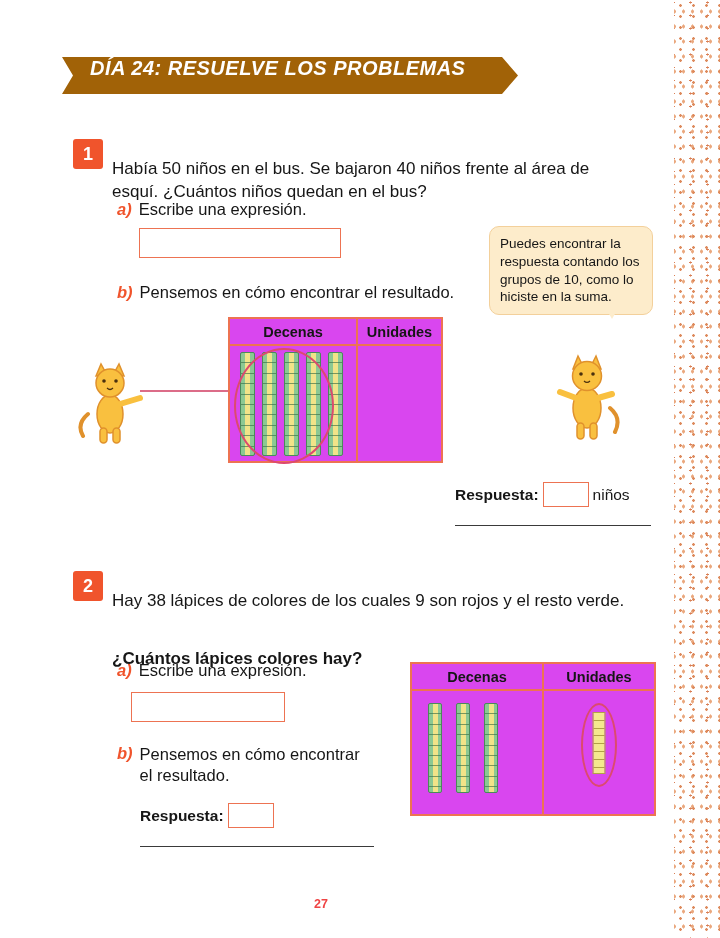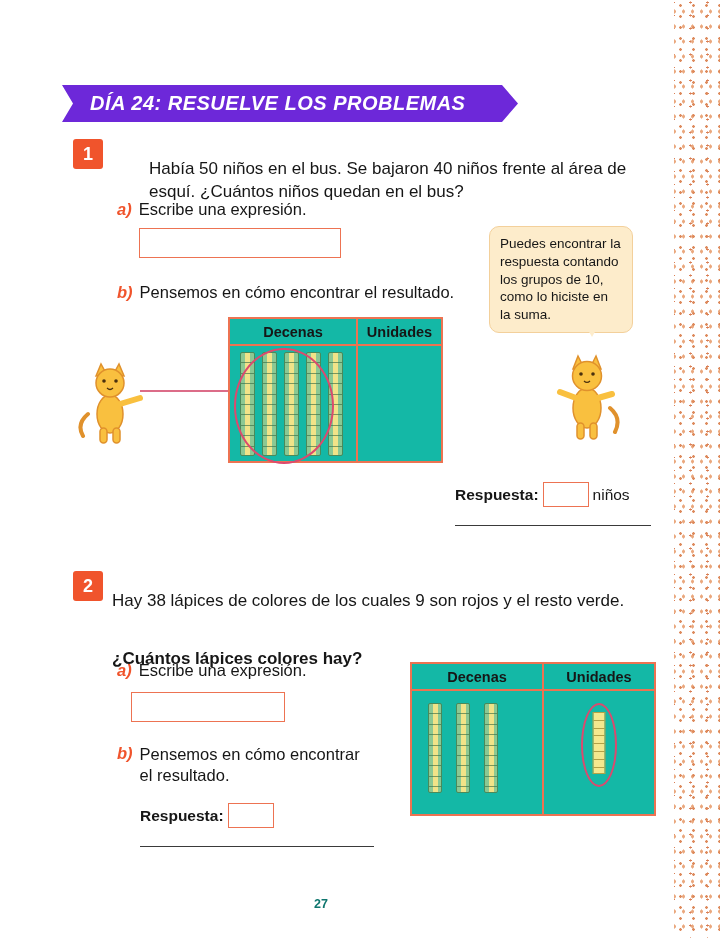--- a/index.html
+++ b/index.html
@@ -13,54 +13,53 @@
     background-image:
       radial-gradient(#dd8a5c 1.2px, transparent 1.7px),
       radial-gradient(#eaa87e 1px, transparent 1.5px),
       radial-gradient(#d97f55 1.1px, transparent 1.6px);
     background-size: 13px 11px, 9px 15px, 17px 13px;
     background-position: 0 0, 5px 4px, 8px 9px;
   }
   
   .banner {
     position:absolute; left:62px; top:57px; width:456px; height:37px;
-    background:#6d28d9; display:flex; align-items:center; padding-left:28px;
+    background:#a16207; display:flex; align-items:flex-start; padding-left:28px;
     box-sizing:border-box;
     clip-path: polygon(0 0, calc(100% - 16px) 0, 100% 50%, calc(100% - 16px) 100%, 0 100%, 11px 50%);
-    margin-top: 28px;
   }
   .banner span { color:#fff; font-weight:bold; font-style:italic; font-size:20px; letter-spacing:.5px; white-space:nowrap; }
 
   .badge {
     position:absolute; width:30px; height:30px; background:#f0542c; color:#fff;
     font-weight:bold; font-size:18px; display:flex; align-items:center; justify-content:center;
     border-radius:3px;
   }
   #badge1 { left:73px; top:139px; }
   #badge2 { left:73px; top:571px; }
 
   .ptext { position:absolute; font-size:17px; line-height:1.33; }
-  #p1text { left:112px; top:141px; width:528px;margin-left:37px; }
+  #p1text { left:112px; top:141px; width:528px; }
   #p2text { left:112px; top:573px; width:522px; }
   #p2q   { left:112px; top:631px; font-weight:bold; }
 
   .part-row { position:absolute; display:flex; gap:7px; font-size:16.5px; align-items:flex-start; }
   .part-label { color:#f0542c; font-weight:bold; font-style:italic; }
   #p1a { left:117px; top:200px; }
   #p1b { left:117px; top:283px; }
   #p2a { left:117px; top:661px; }
   #p2b { left:117px; top:744px; }
   #p2b .part-text { width:224px; line-height:1.3; }
 
   .wbox { position:absolute; border:1.6px solid #ed7352; background:#fff; }
   #box1 { left:139px; top:228px; width:200px; height:28px; }
   #box2 { left:131px; top:692px; width:152px; height:28px; }
 
   
-  .pv-table { position:absolute; border:2px solid #ed7352; box-sizing:border-box; background:#14b8a6; }
+  .pv-table { position:absolute; border:2px solid #ed7352; box-sizing:border-box; background:#d946ef; }
   #table1 { left:228px; top:317px; width:215px; height:146px; }
   #table2 { left:410px; top:662px; width:246px; height:154px; }
   .pv-head { display:flex; height:25px; border-bottom:2px solid #ed7352; }
   .pv-head div { display:flex; align-items:center; justify-content:center; font-weight:bold; font-size:14.5px; }
   .pv-body { position:relative; display:flex; height:calc(100% - 25px); }
   #table1 .c1 { width:128px; border-right:2px solid #ed7352; box-sizing:border-box; }
   #table1 .c2 { flex:1; }
   #table2 .c1 { width:132px; border-right:2px solid #ed7352; box-sizing:border-box; }
   #table2 .c2 { flex:1; position:relative; }
 
@@ -84,21 +83,21 @@
     position:absolute; left:50%; top:21px; transform:translateX(-50%);
     width:13px; height:62px; border:1px solid #b3a246; box-sizing:border-box;
     background-image:
       repeating-linear-gradient(to bottom, rgba(150,130,40,0) 0 6.8px, rgba(150,130,40,.7) 6.8px 7.8px),
       linear-gradient(#f4e88e, #f4e88e);
   }
 
   .pointer-line { position:absolute; left:140px; top:390px; width:92px; border-top:2px solid #dc6c88; }
 
   .bubble {
-    position:absolute; left:489px; top:226px; width:144px; box-sizing:border-box;
+    position:absolute; left:489px; top:226px; width:164px; box-sizing:border-box;
     background:#fdeccb; border:1px solid #f3d09b; border-radius:10px;
     padding:8px 10px; font-size:13.5px; line-height:1.32;
   }
   .bubble::after {
     content:""; position:absolute; bottom:-13px; right:32px; width:0; height:0;
     border:8px solid transparent; border-top:14px solid #fdeccb;
   }
 
   .cat { position:absolute; }
   #cat1 { left:76px; top:360px; }
@@ -107,21 +106,21 @@
 
   .answer-row {
     position:absolute; display:flex; align-items:center; gap:4px;
     font-size:15.5px; padding-bottom:18px; border-bottom:1.5px solid #3a3a3a; box-sizing:border-box;
   }
   .ans-label { font-weight:bold; }
   .ans-box { display:inline-block; width:46px; height:25px; border:1.5px solid #ed7352; background:#fff; box-sizing:border-box; }
   #ans1 { left:455px; top:482px; width:196px; }
   #ans2 { left:140px; top:803px; width:234px; }
 
-  .pagenum { position:absolute; left:0; top:897px; width:642px; text-align:center; font-size:12.5px; font-weight:bold; color:#0f766e; }
+  .pagenum { position:absolute; left:0; top:897px; width:642px; text-align:center; font-size:12.5px; font-weight:bold; color:#ef4444; }
 </style>
 </head>
 <body>
 
 <div class="page">
 
   <div class="dots"></div>
 
   <div class="banner">
     <span>DÍA 24: RESUELVE LOS PROBLEMAS</span>

